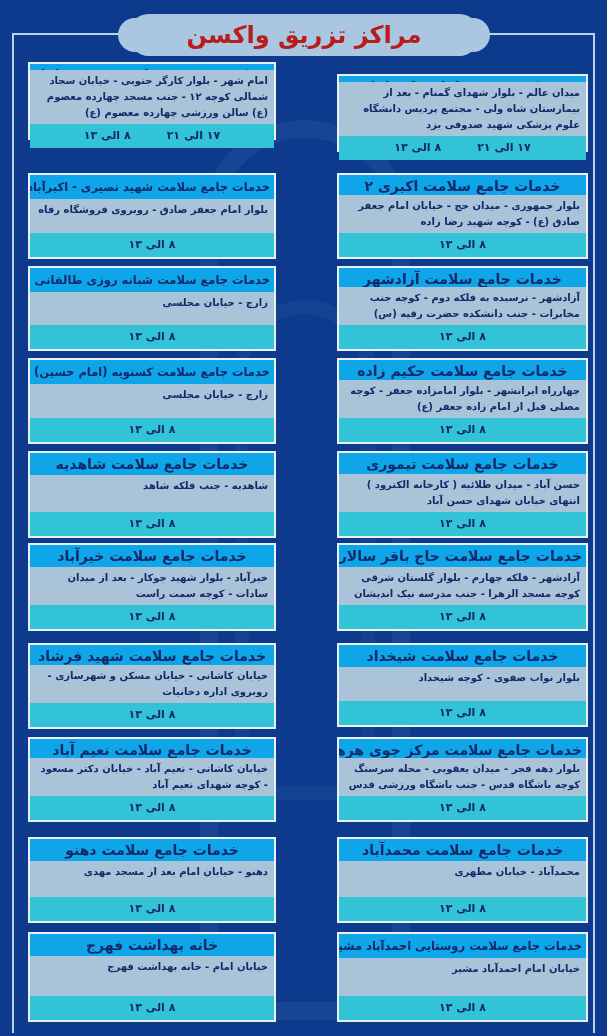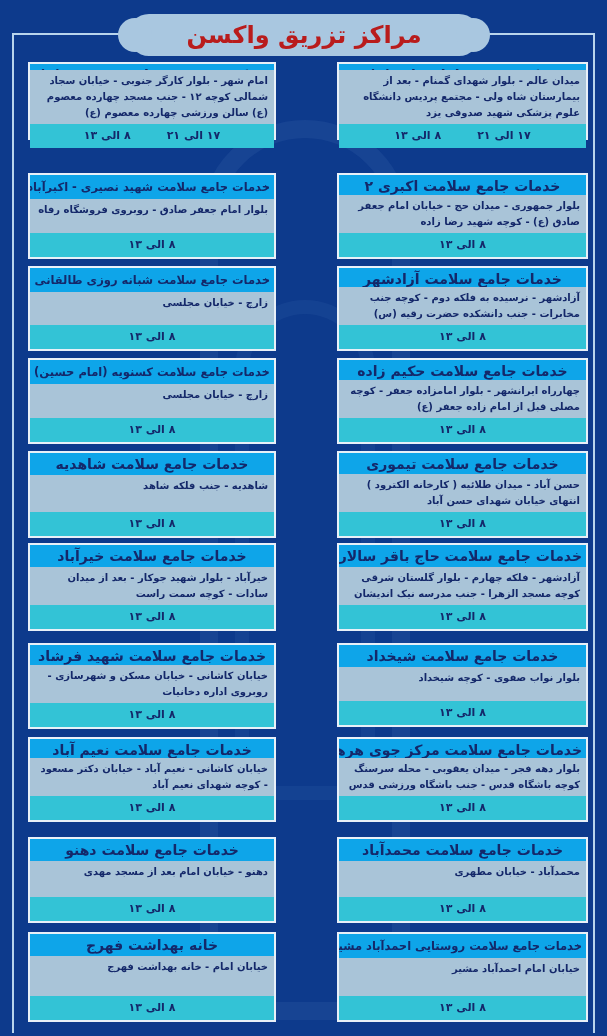--- a/index.html
+++ b/index.html
@@ -68,21 +68,21 @@
 
 <div class="bg-deco"></div>
 <div class="bg-deco2"></div>
 <div class="frame"></div>
 
 <div class="title-wrap">
   <span class="title">مراکز تزریق واکسن</span>
 </div>
 
 <div class="col right">
-  <div class="card" style="top:62px;height:78px;">
+  <div class="card" style="top:74px;height:78px;">
     <div class="head">مرکز تجمیعی امام علی (ع)</div>
     <div class="addr">میدان عالم - بلوار شهدای گمنام - بعد از بیمارستان شاه ولی - مجتمع پردیس دانشگاه علوم پزشکی شهید صدوقی یزد</div>
     <div class="hours">
       <span>۸ الی ۱۳</span>
       <span>۱۷ الی ۲۱</span>
     </div>
   </div>
   <div class="card" style="top:173px;height:86px;">
     <div class="head">خدمات جامع سلامت اکبری ۲</div>
     <div class="addr">بلوار جمهوری - میدان حج - خیابان امام جعفر صادق (ع) - کوچه شهید رضا زاده</div>

